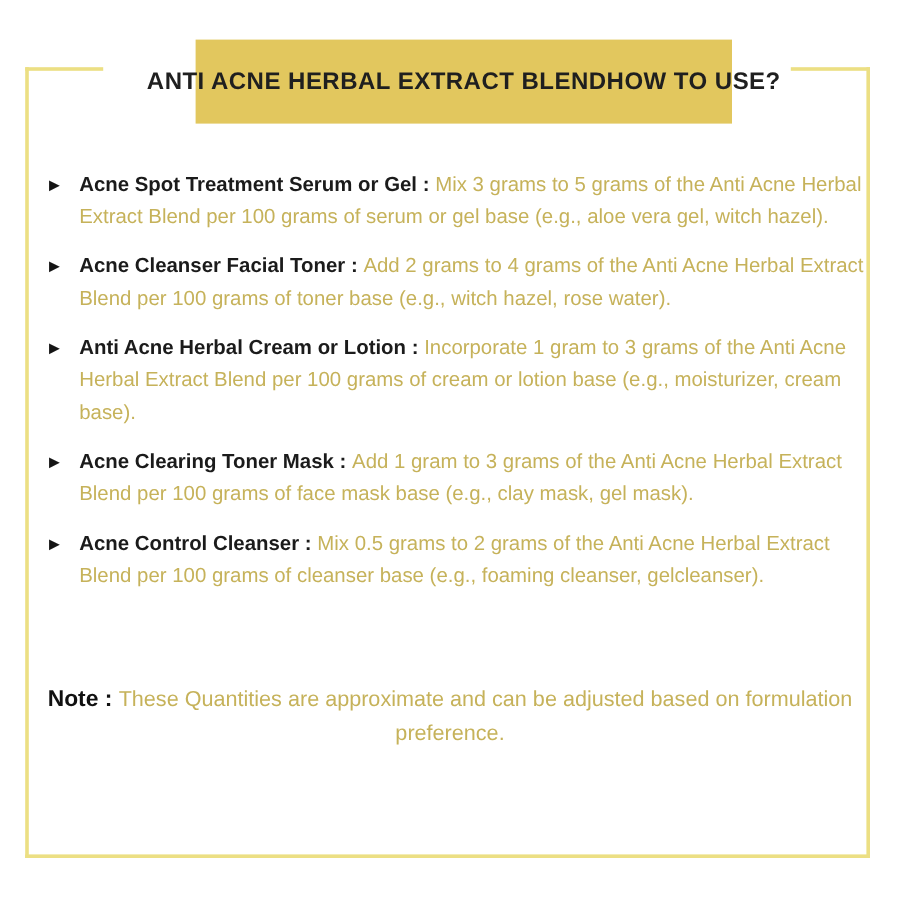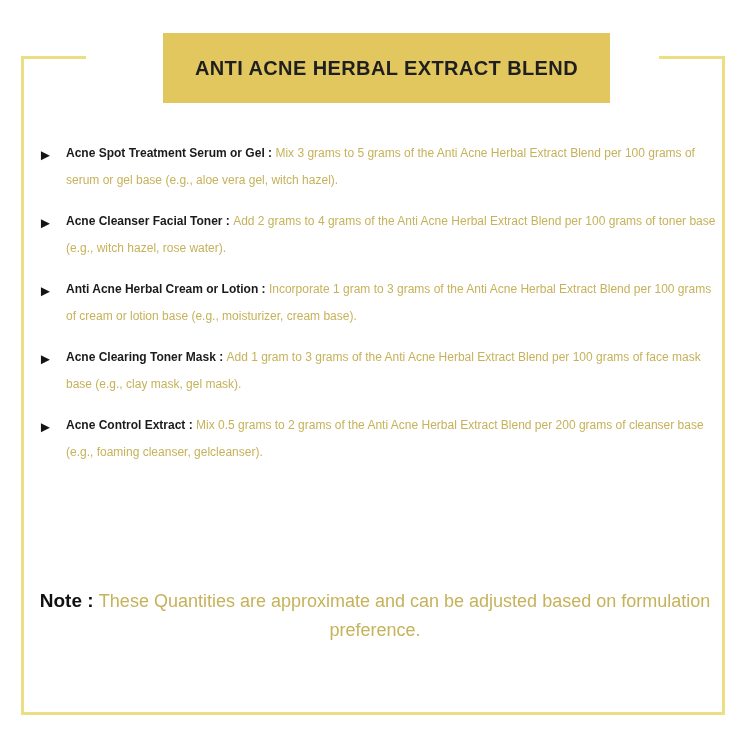--- a/index.html
+++ b/index.html
@@ -52,34 +52,34 @@
   }
   .bullet{
     flex:0 0 28px;
     color:#141414;
     font-size:15px;
     line-height:27px;
     padding-top:1px;
   }
   .item-text{
     flex:1;
-    font-size:12px;
+    font-size:17px;
     line-height:27px;
   }
   .item-label{
     color:#1B1B1B;
     font-weight:bold;
   }
   .item-desc{
     color:#C6B25A;
   }
   
   .note{
     position:absolute;
-    left:35px;top:586px;width:680px;
+    left:35px;top:568px;width:680px;
     text-align:center;
     font-size:18px;
     line-height:29px;
   }
   .note-label{
     color:#111111;
     font-weight:bold;
     font-size:19px;
   }
   .note-text{
@@ -90,20 +90,21 @@
 <body>
 
 <div class="canvas">
 
   <div class="frame"></div>
   <div class="frame-top-left"></div>
   <div class="frame-top-right"></div>
 
   <div class="header-box">
     <div class="header-line">ANTI ACNE HERBAL EXTRACT BLEND</div>
+    <div class="header-line">HOW TO USE?</div>
   </div>
 
   <div class="items">
 
     <div class="item">
       <span class="bullet">►</span>
       <span class="item-text"><span class="item-label">Acne Spot Treatment Serum or Gel : </span><span class="item-desc">Mix 3 grams to 5 grams of the Anti Acne Herbal Extract Blend per 100 grams of serum or gel base (e.g., aloe vera gel, witch hazel).</span></span>
     </div>
 
     <div class="item">
@@ -116,21 +117,21 @@
       <span class="item-text"><span class="item-label">Anti Acne Herbal Cream or Lotion : </span><span class="item-desc">Incorporate 1 gram to 3 grams of the Anti Acne Herbal Extract Blend per 100 grams of cream or lotion base (e.g., moisturizer, cream base).</span></span>
     </div>
 
     <div class="item">
       <span class="bullet">►</span>
       <span class="item-text"><span class="item-label">Acne Clearing Toner Mask : </span><span class="item-desc">Add 1 gram to 3 grams of the Anti Acne Herbal Extract Blend per 100 grams of face mask base (e.g., clay mask, gel mask).</span></span>
     </div>
 
     <div class="item">
       <span class="bullet">►</span>
-      <span class="item-text"><span class="item-label">Acne Control Extract : </span><span class="item-desc">Mix 0.5 grams to 2 grams of the Anti Acne Herbal Extract Blend per 200 grams of cleanser base (e.g., foaming cleanser, gelcleanser).</span></span>
+      <span class="item-text"><span class="item-label">Acne Control Cleanser : </span><span class="item-desc">Mix 0.5 grams to 2 grams of the Anti Acne Herbal Extract Blend per 100 grams of cleanser base (e.g., foaming cleanser, gelcleanser).</span></span>
     </div>
 
   </div>
 
   <div class="note">
     <span class="note-label">Note : </span><span class="note-text">These Quantities are approximate and can be adjusted based on formulation preference.</span>
   </div>
 
 </div>
 

